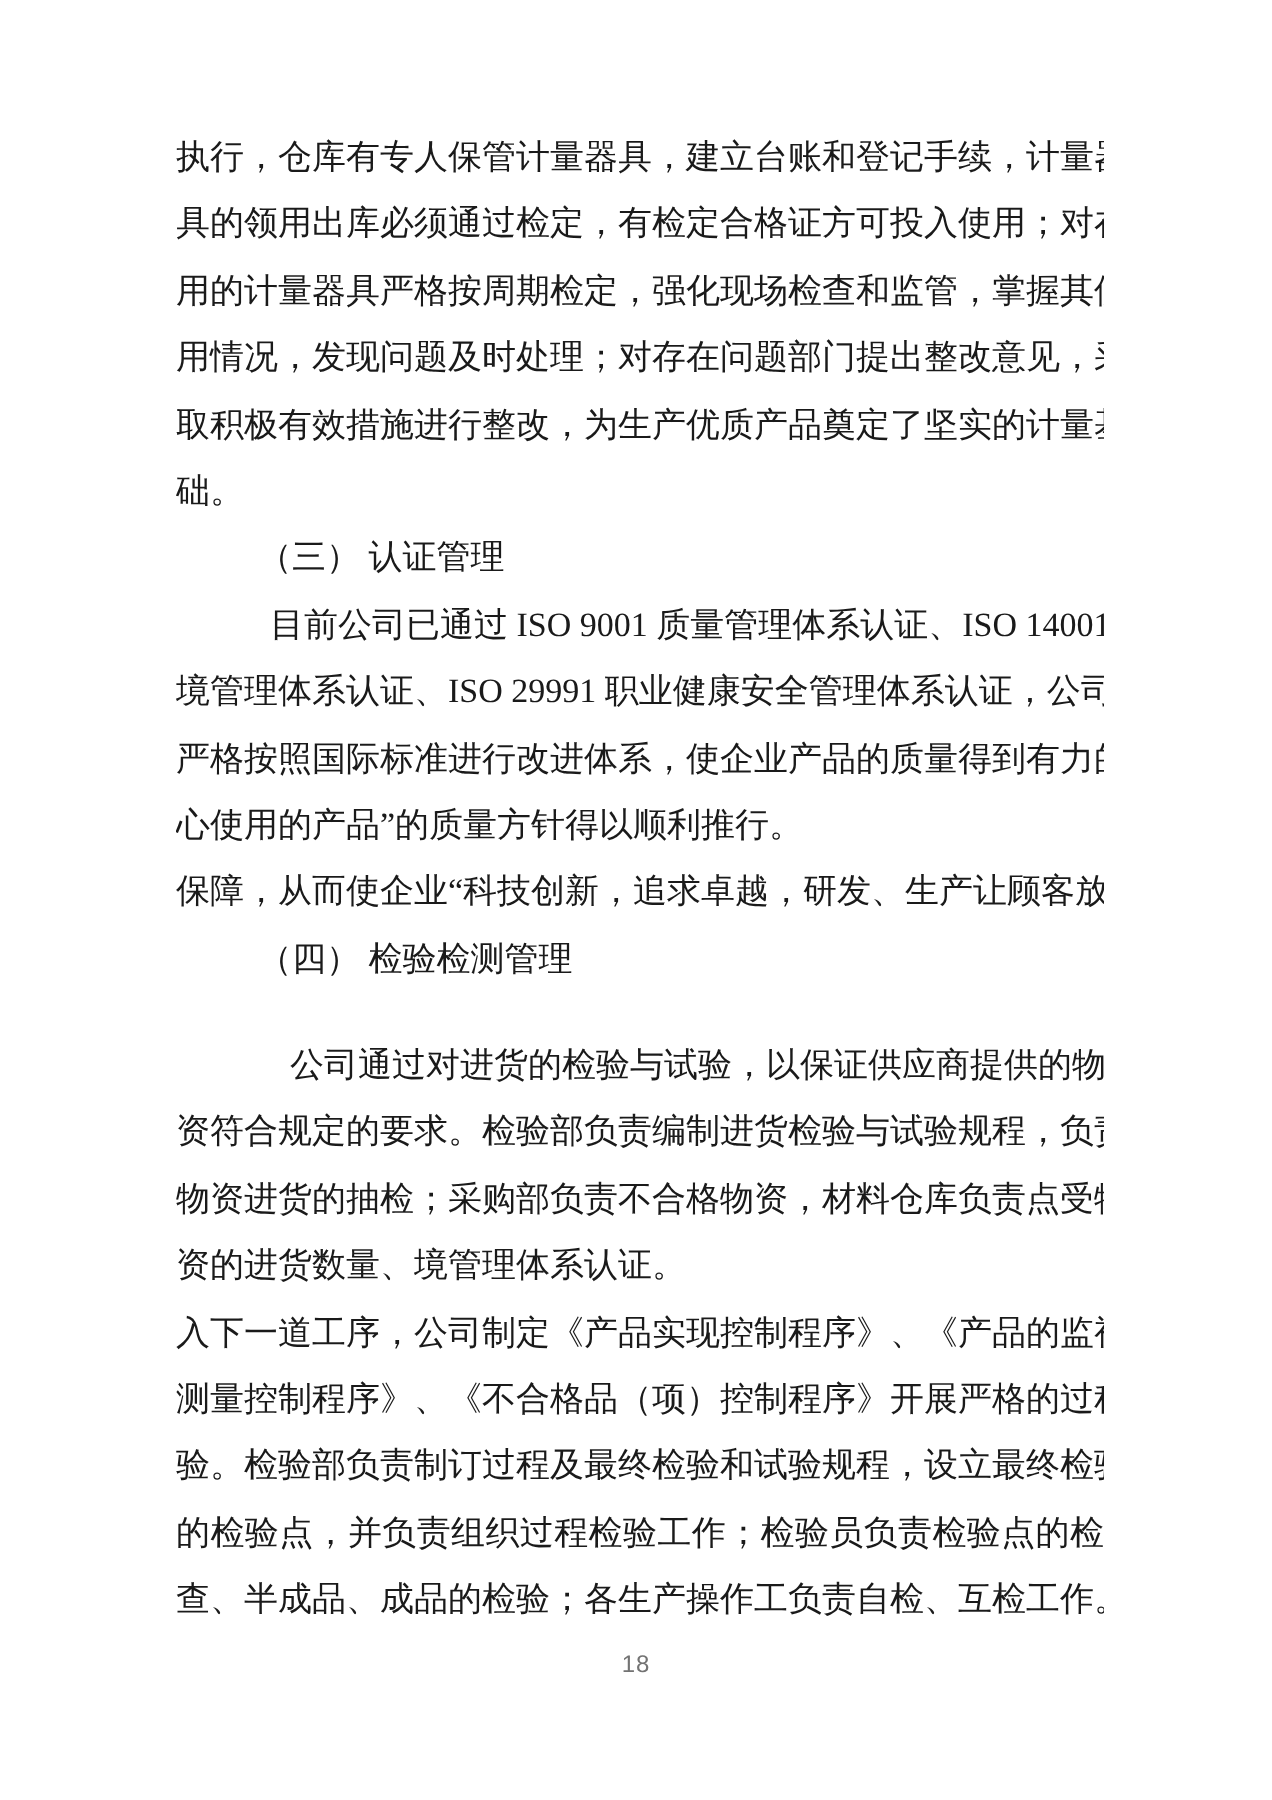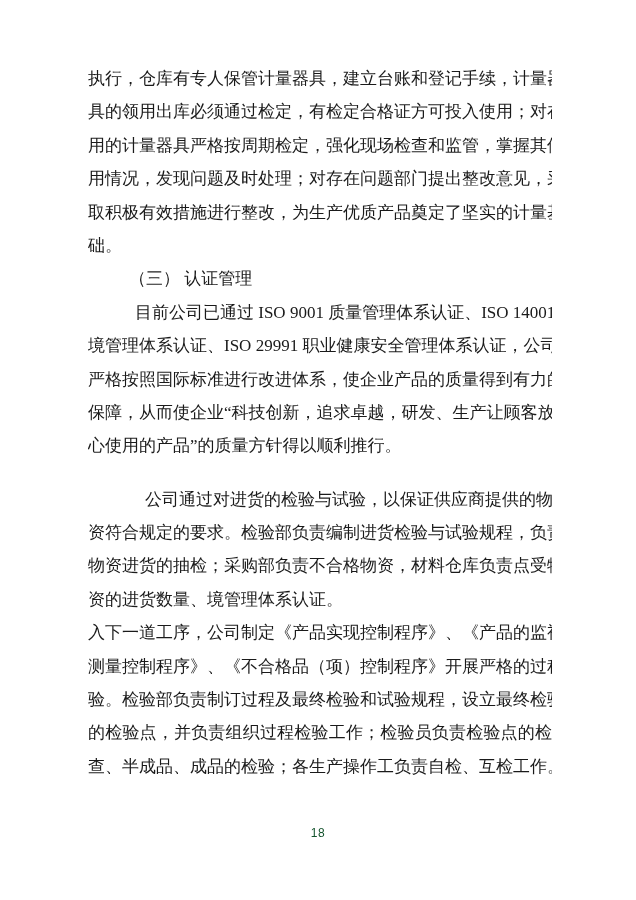--- a/index.html
+++ b/index.html
@@ -50,21 +50,21 @@
   .page-footer {
     position: absolute;
     left: 0;
     right: 0;
     top: 823px;
     text-align: center;
   }
   .page-number {
     font-family: "Liberation Sans", "DejaVu Sans", sans-serif;
     font-size: 12px;
-    color: #14532d;
+    color: #737373;
     letter-spacing: 0.5px;
   }
 </style>
 </head>
 <body>
 
 <div class="page">
   <main class="doc-body">
       <div class="block paragraph indent-none">
         <div class="line line-first">执行，仓库有专人保管计量器具，建立台账和登记手续，计量器</div>
@@ -74,22 +74,25 @@
         <div class="line">取积极有效措施进行整改，为生产优质产品奠定了坚实的计量基</div>
         <div class="line line-last">础。</div>
       </div>
       <div class="block heading indent-normal">
         <div class="line line-first line-last">（三） 认证管理</div>
       </div>
       <div class="block paragraph indent-normal">
         <div class="line line-first">目前公司已通过 ISO 9001 质量管理体系认证、ISO 14001 环</div>
         <div class="line">境管理体系认证、ISO 29991 职业健康安全管理体系认证，公司</div>
         <div class="line">严格按照国际标准进行改进体系，使企业产品的质量得到有力的</div>
+        <div class="line line-last">心使用的产品”的质量方针得以顺利推行。</div>
         <div class="line">保障，从而使企业“科技创新，追求卓越，研发、生产让顾客放</div>
-        <div class="line line-last">心使用的产品”的质量方针得以顺利推行。</div>
+      </div>
+      <div class="block heading indent-normal">
+        <div class="line line-first line-last">（四） 检验检测管理</div>
       </div>
       <div class="block paragraph indent-wide">
         <div class="line line-first">公司通过对进货的检验与试验，以保证供应商提供的物</div>
         <div class="line">资符合规定的要求。检验部负责编制进货检验与试验规程，负责</div>
         <div class="line">物资进货的抽检；采购部负责不合格物资，材料仓库负责点受物</div>
         <div class="line line-last">资的进货数量、境管理体系认证。</div>
       </div>
       <div class="block paragraph indent-normal">
         <div class="line">入下一道工序，公司制定《产品实现控制程序》、《产品的监视和</div>
         <div class="line">测量控制程序》、《不合格品（项）控制程序》开展严格的过程检</div>

